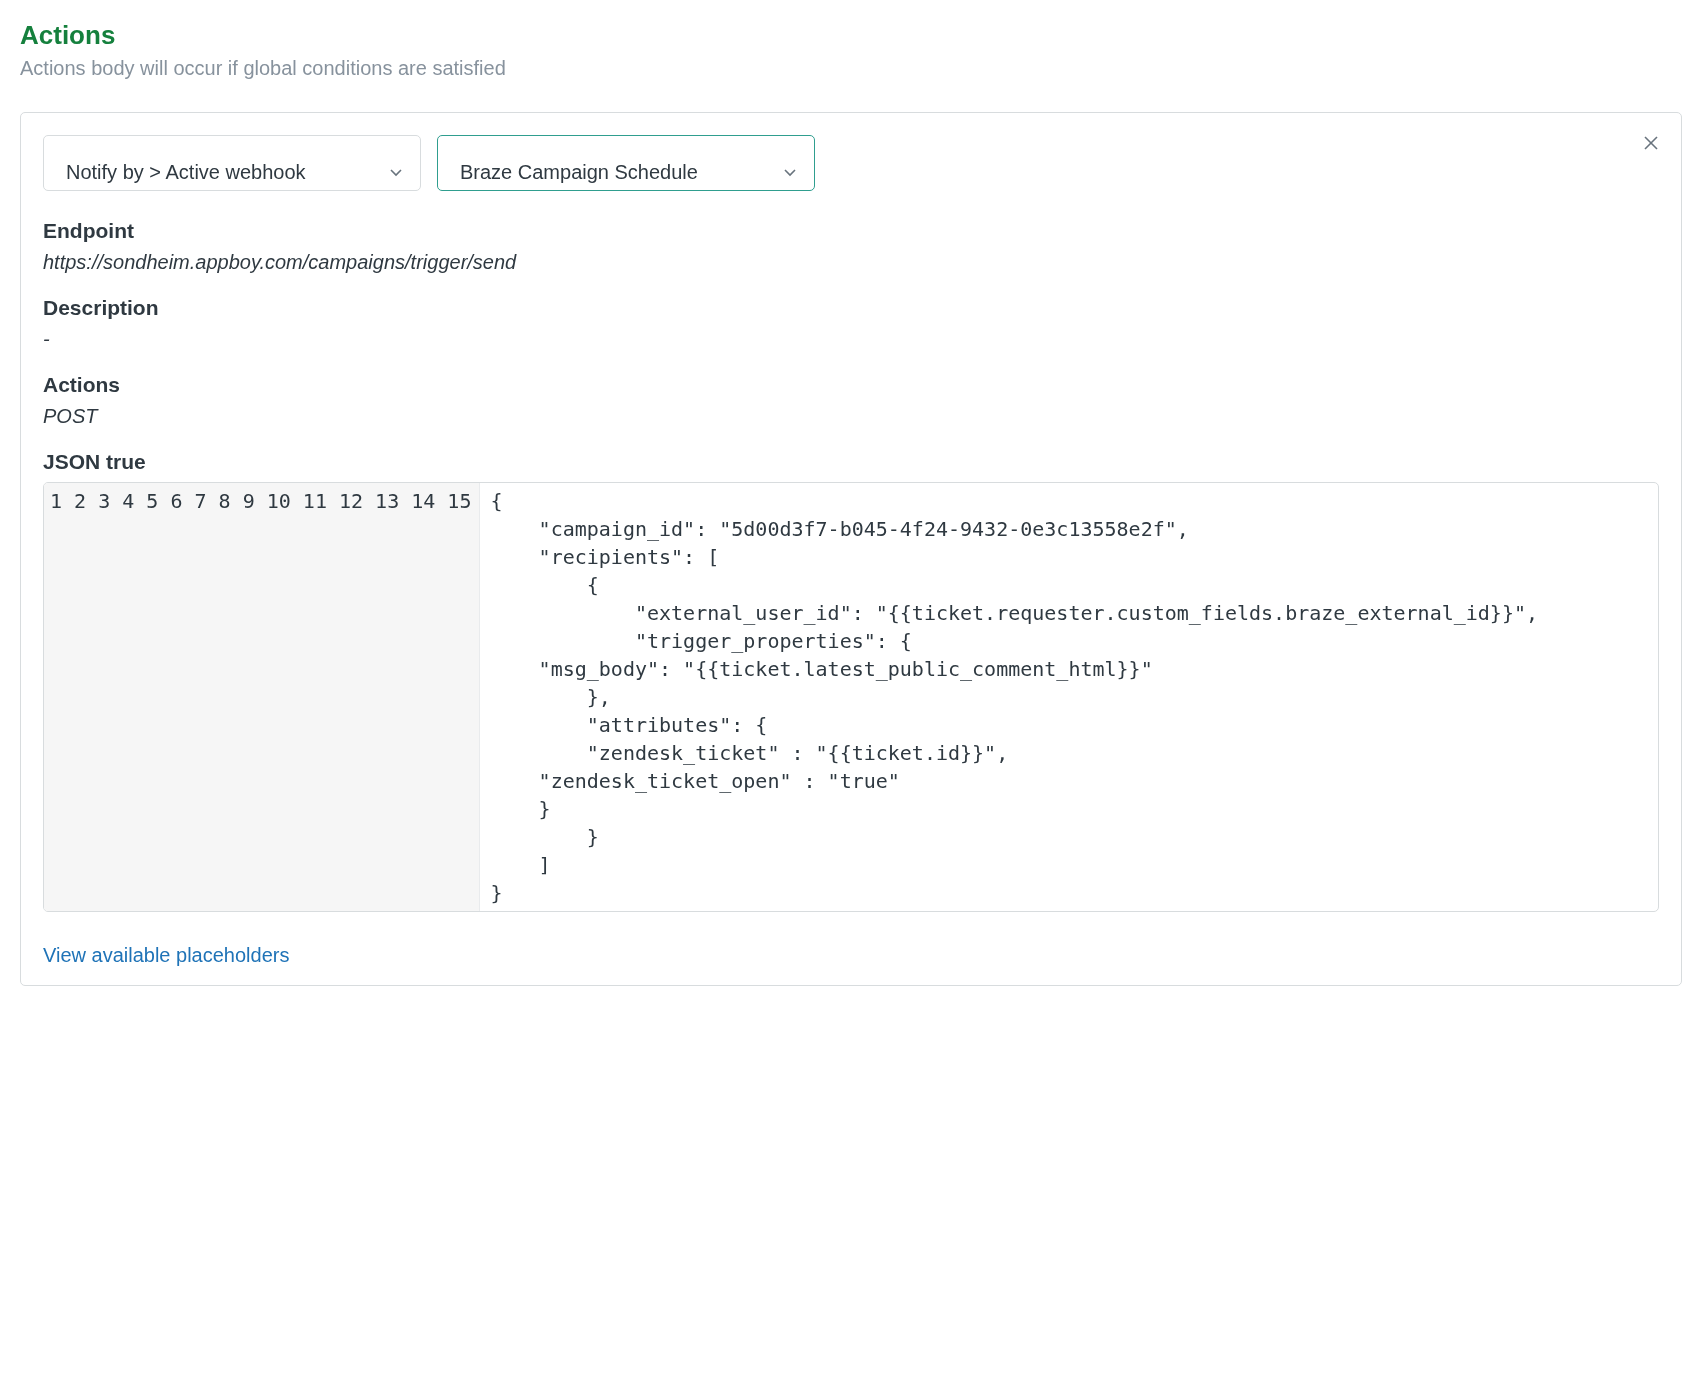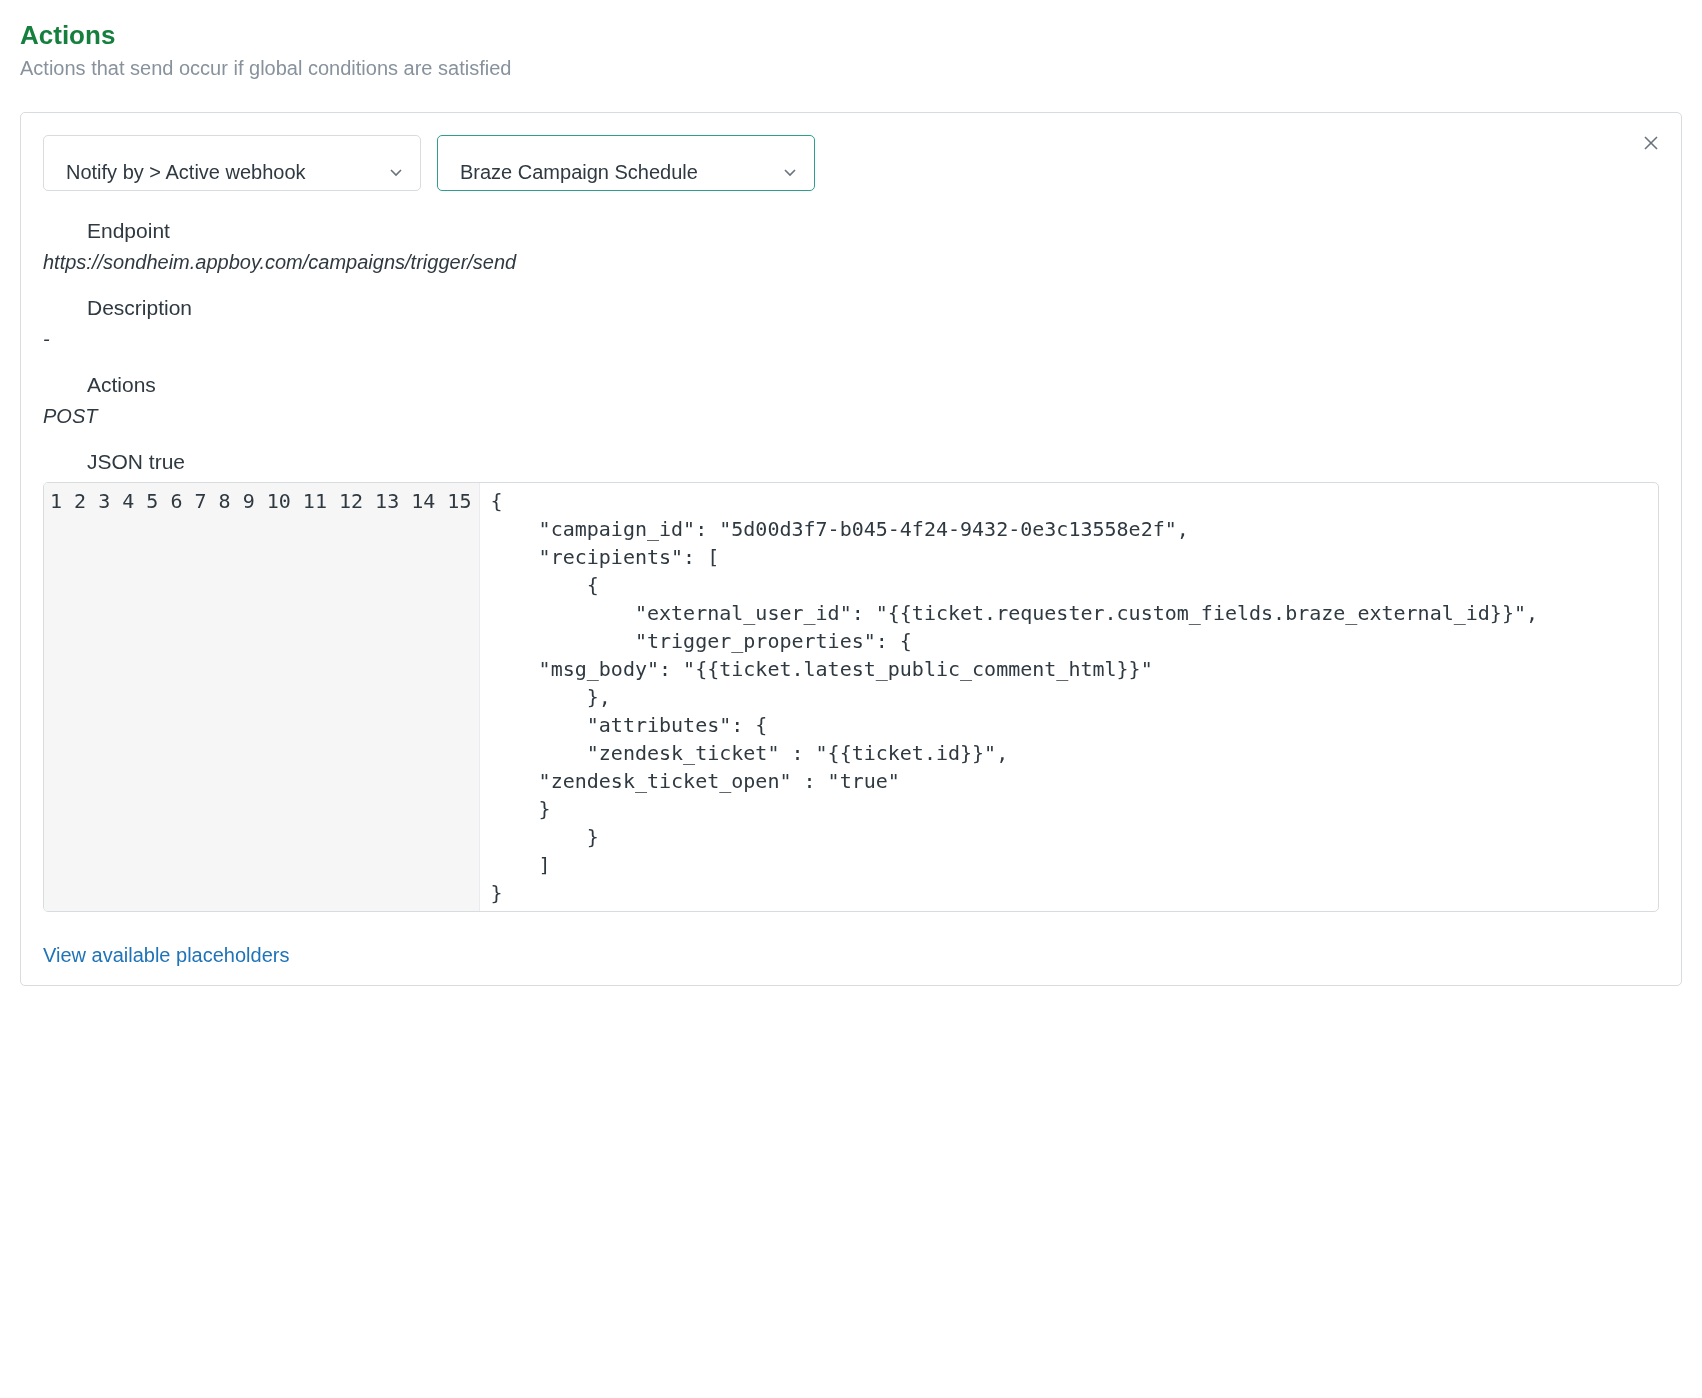--- a/index.html
+++ b/index.html
@@ -68,25 +68,24 @@
     }
     .chevron {
       width: 16px;
       height: 16px;
       color: #68737d;
       flex-shrink: 0;
       margin-left: 40px;
     }
     .field-block { margin-bottom: 22px; }
     .field-label {
-      font-weight: 400;
+      font-weight: 700;
       font-size: 21px;
       color: #2f3941;
       margin-bottom: 8px;
-      margin-left: 44px;
     }
     .field-value {
       font-size: 20px;
       color: #2f3941;
       font-style: italic;
     }
     .code-container {
       border: 1px solid #d8dcde;
       border-radius: 5px;
       background: #fff;
@@ -122,21 +121,21 @@
       margin-top: 32px;
       display: inline-block;
       cursor: pointer;
     }
   </style>
 </head>
 <body>
 
 <div>
   <h1 class="page-title">Actions</h1>
-  <p class="page-subtitle">Actions that send occur if global conditions are satisfied</p>
+  <p class="page-subtitle">Actions body will occur if global conditions are satisfied</p>
 
   <div class="card">
 
     <div class="close-btn">
       <svg viewBox="0 0 16 16" fill="none" stroke="currentColor" stroke-width="1.6">
         <line x1="2" y1="2" x2="14" y2="14"></line>
         <line x1="14" y1="2" x2="2" y2="14"></line>
       </svg>
     </div>
 

